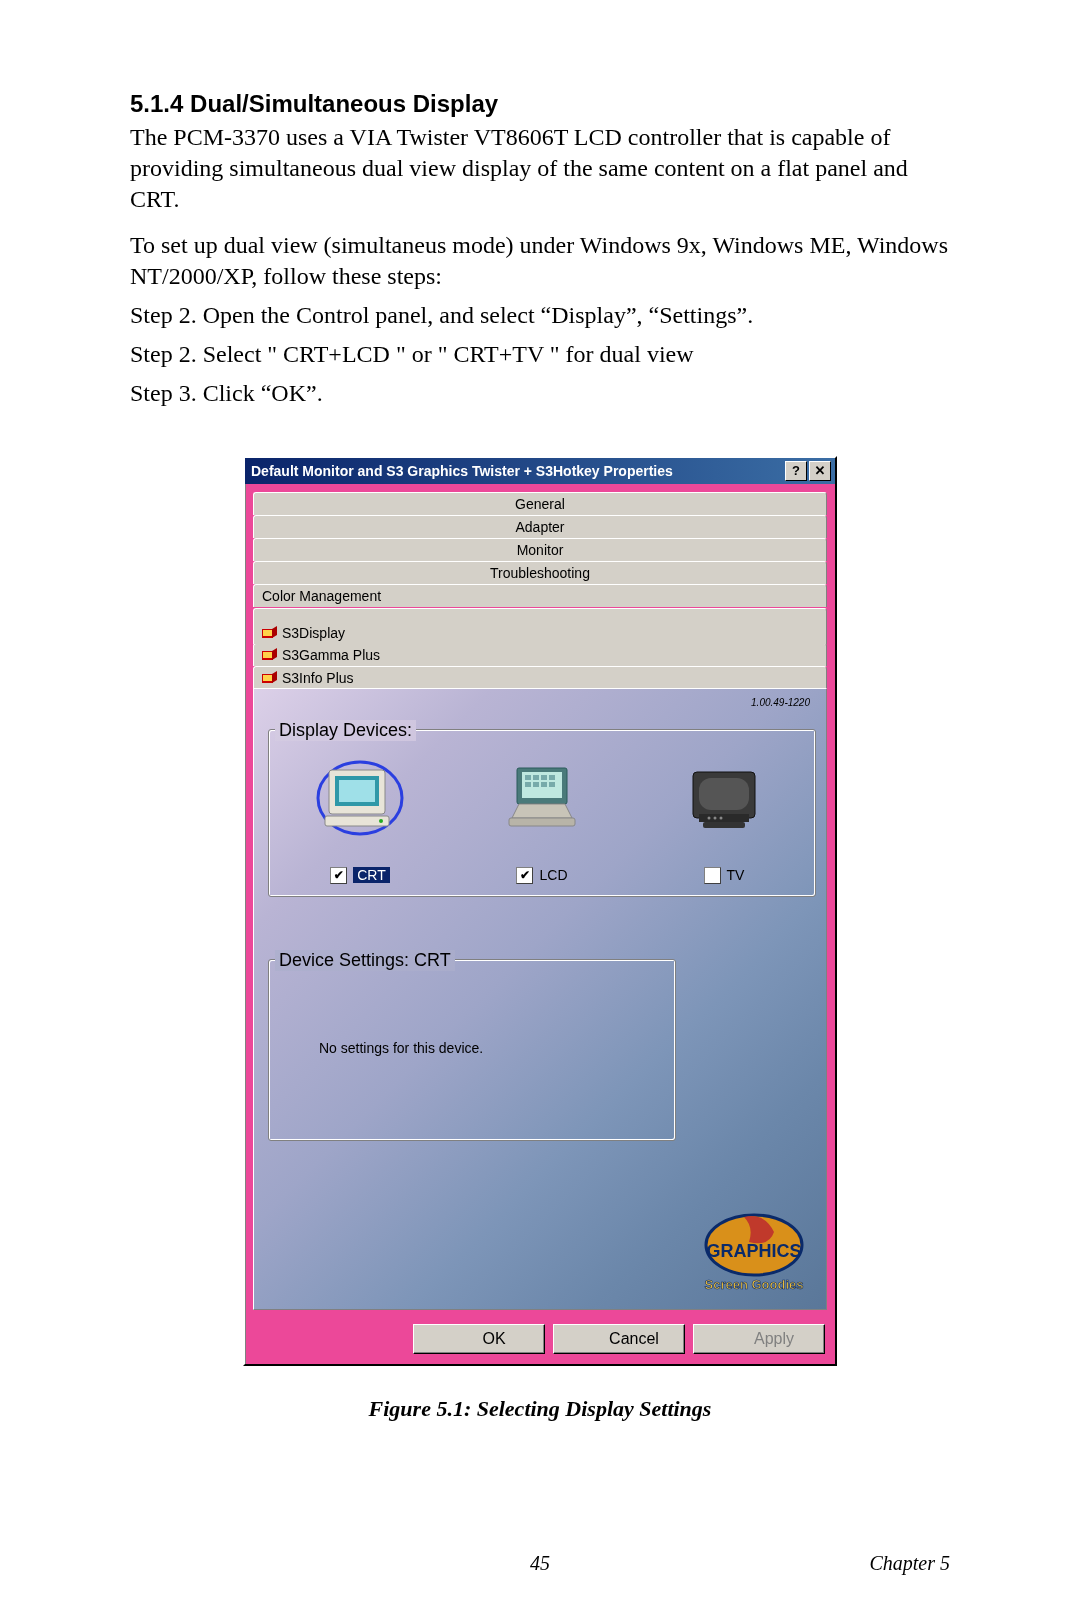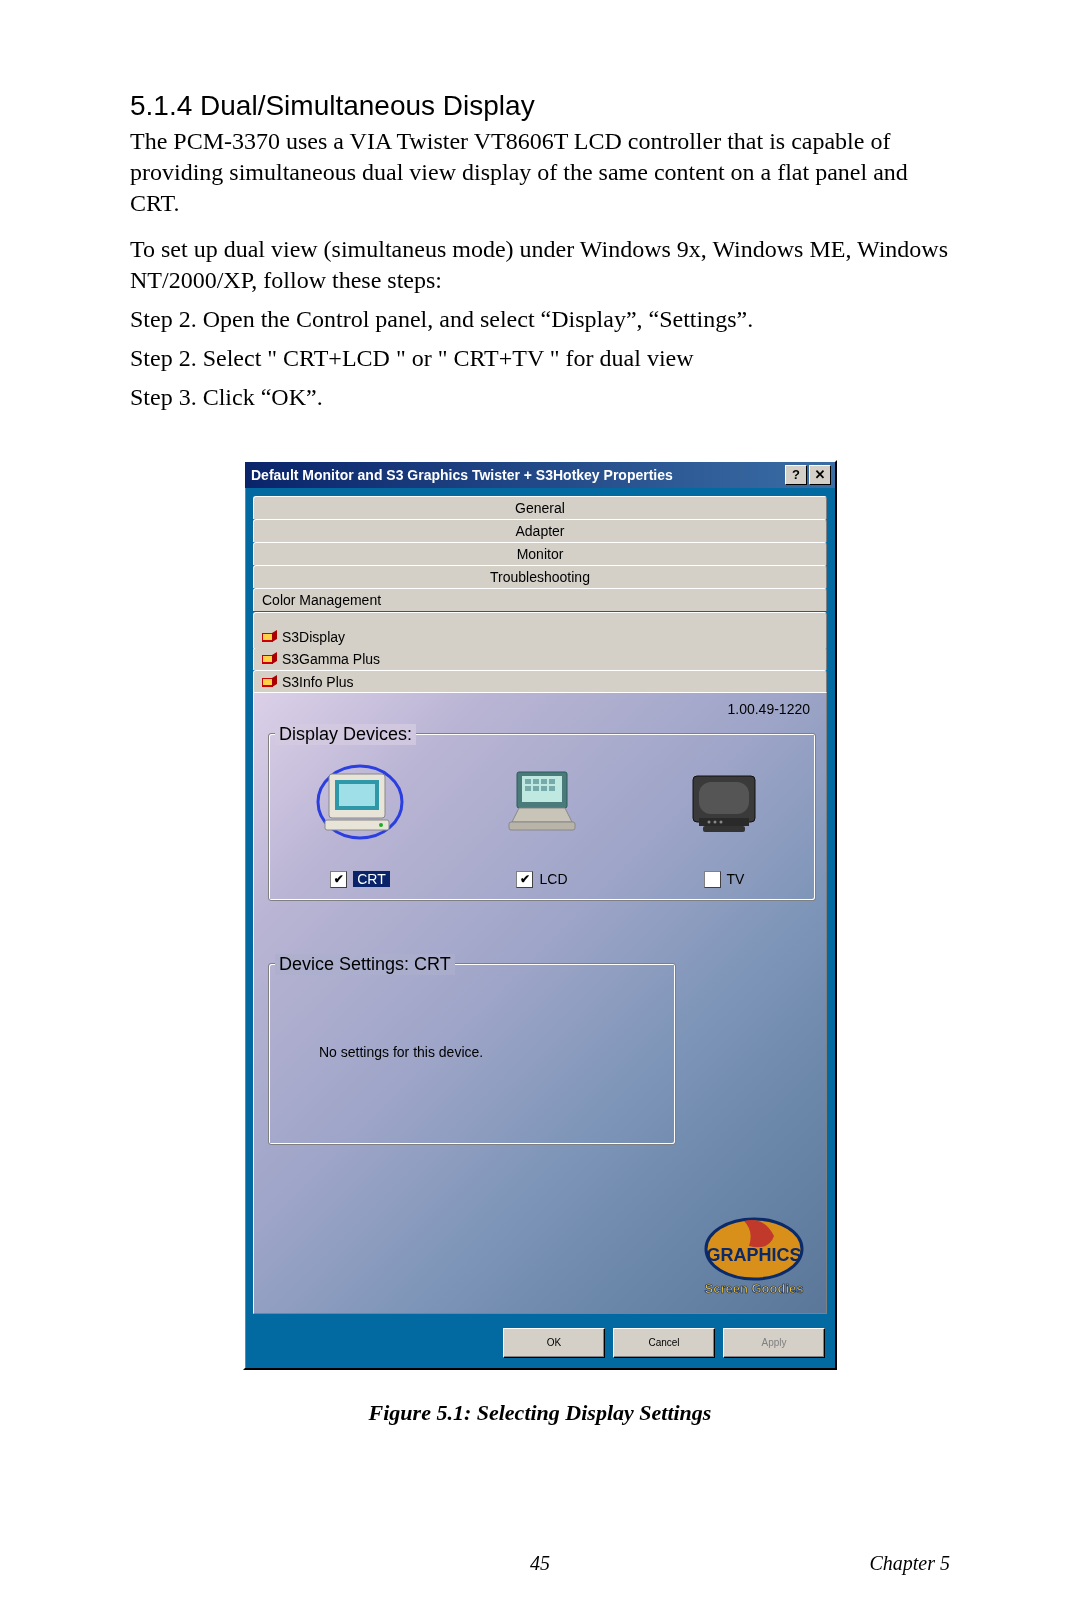--- a/index.html
+++ b/index.html
@@ -10,37 +10,37 @@
     width: 1080px;
     height: 1622px;
     position: relative;
     color: #000;
   }
   .page {
     padding: 90px 130px 0 130px;
   }
   .heading {
     font-family: Arial, Helvetica, sans-serif;
-    font-weight: normal;
-    font-size: 28px;
+    font-weight: bold;
+    font-size: 24px;
     margin-bottom: 4px;
   }
   .body-text {
     font-size: 24px;
     line-height: 1.3;
     margin-bottom: 8px;
   }
   .para-gap { margin-top: 14px; }
   .step-gap { margin-top: 8px; }
 
   
   .dialog {
     margin: 46px auto 0 auto;
     width: 590px;
-    background: #0369a1;
+    background: #ec4899;
     border: 2px solid #000;
     border-top-color: #fff;
     border-left-color: #fff;
     box-shadow: 1px 1px 0 #808080 inset;
     font-family: Tahoma, Arial, sans-serif;
     font-size: 14px;
   }
   .titlebar {
     background: linear-gradient(to right, #0a246a, #3b6ea5);
     color: #fff;
@@ -94,21 +94,21 @@
   .tab-body {
     border: 1px solid #808080;
     border-top-color: #fff; border-left-color: #fff;
     height: 620px;
     background: linear-gradient(135deg, #dcd0e8 0%, #b9b4d4 20%, #9ea5c8 45%,  #7d95b8 65%, #6b87aa 80%, #5a7799 100%);
     position: relative;
     margin-top: -1px;
   }
   .version {
     position: absolute; right: 16px; top: 8px;
-    color: #000; font-size: 14px;
+    color: #000; font-size: 10px; font-style: italic;
   }
   .group {
     position: absolute;
     border: 1px solid #808080;
     border-radius: 3px;
     box-shadow: inset 1px 1px 0 #fff, inset -1px -1px 0 #fff;
   }
   .group-label {
     position: absolute; top: -10px; left: 6px;
     padding: 0 4px;
@@ -152,22 +152,22 @@
   .buttons-row {
     display:flex; justify-content:flex-end; gap:8px;
     padding: 8px 10px 10px 10px;
   }
   .win-btn {
     width:100px; height:28px;
     background:#d4d0c8;
     border:1px solid #000;
     border-top-color:#fff; border-left-color:#fff;
     box-shadow: inset -1px -1px 0 #808080;
-    font-size:10px;
-    display:flex; align-items:center; justify-content:center;
+    font-size:16px;
+    display:flex; align-items:center; justify-content:center;padding-left:30px;
   }
   .win-btn.disabled { color:#808080; }
 
   .logo {
     position:absolute; right:12px; bottom:12px; width:120px; height:90px;
   }
 
   .figure-caption {
     text-align:center;
     font-style:italic;

